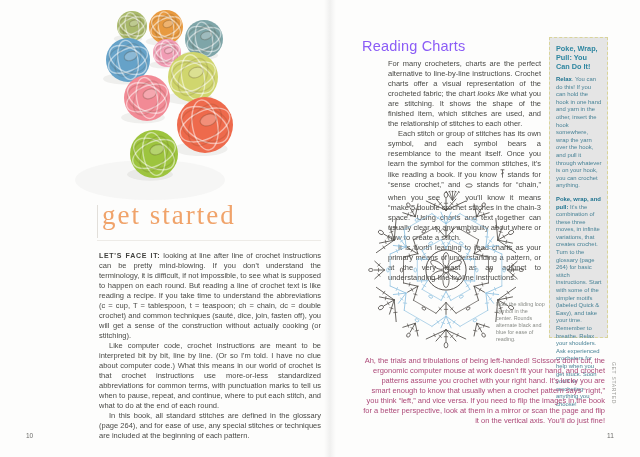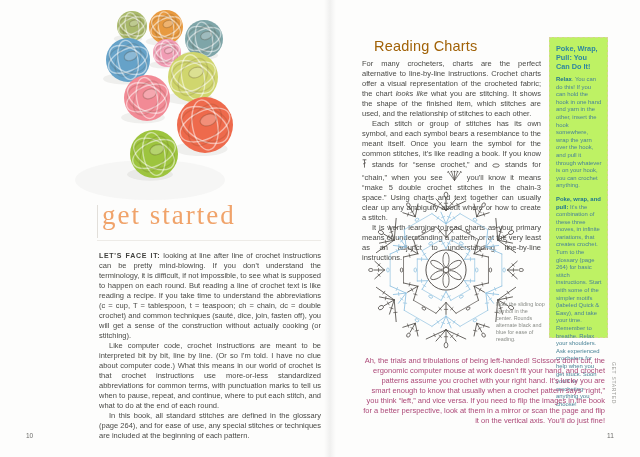--- a/index.html
+++ b/index.html
@@ -16,33 +16,33 @@
                    color:#f0a36a; font-weight:normal; }
   .title-rule-v { position:absolute; left:97px; top:205px; width:1px; height:33px; background:#e2dfda; }
   .title-rule-h { position:absolute; left:97px; top:240px; width:224px; height:1px; background:#edebe7; }
   .left-col { position:absolute; left:99px; top:251px; width:222px; }
   .body-p { font-size:7.5px; line-height:10px; text-align:justify; color:#4a4a47; }
   .body-p + .body-p { text-indent:10px; }
   .lead-caps { font-weight:bold; font-size:7px; letter-spacing:0.7px; color:#3f3f3c; }
 
   
   .main-col { position:absolute; left:362px; top:38px; width:179px; }
-  .section-title { font-size:14.5px; font-weight:normal; color:#a16207; margin-bottom:5px; letter-spacing:0.2px;margin-left:12px; }
-  .main-col .body-p { margin-bottom:0; }
+  .section-title { font-size:14.5px; font-weight:normal; color:#8b5cf6; margin-bottom:5px; letter-spacing:0.2px; }
+  .main-col .body-p { margin-bottom:0;margin-left:26px; }
   .main-col .body-p.indent { text-indent:10px; }
   .sym { display:inline-block; vertical-align:-1px; }
 
   
   .motif-wrap { position:absolute; left:364px; top:188px; width:164px; height:164px; }
   .diagram-caption { position:absolute; left:496px; top:301px; width:49px;
                      font-size:5.4px; line-height:7px; color:#8a8d88; }
 
   
   .sidebar { position:absolute; left:549px; top:37px; width:59px; height:301px;
-             background:#bef264; border:1px dashed #d9d49a; padding:6px 5px 4px 6px; }
+             background:#e5e5e5; border:1px dashed #d9d49a; padding:6px 5px 4px 6px; }
   .sidebar-title { font-size:7.3px; line-height:9px; font-weight:bold; color:#2e86a0; margin-bottom:5px; }
   .sidebar-p { font-size:5.9px; line-height:7.6px; color:#498397; margin-bottom:6px; }
   .sidebar-lead { font-weight:bold; color:#1f7490; }
 
   
   .lefties { position:absolute; left:362px; top:356px; width:243px; }
   .lefties-heading { font-size:7.2px; font-weight:bold; letter-spacing:1.8px; color:#b0457c; margin-bottom:5px; }
   .bracket { color:#e7a2ae; font-weight:normal; font-size:9px; letter-spacing:0; vertical-align:-1px; }
   .lefties-body { font-size:7.5px; line-height:10px; color:#ad4a79; text-align:right; }
 

